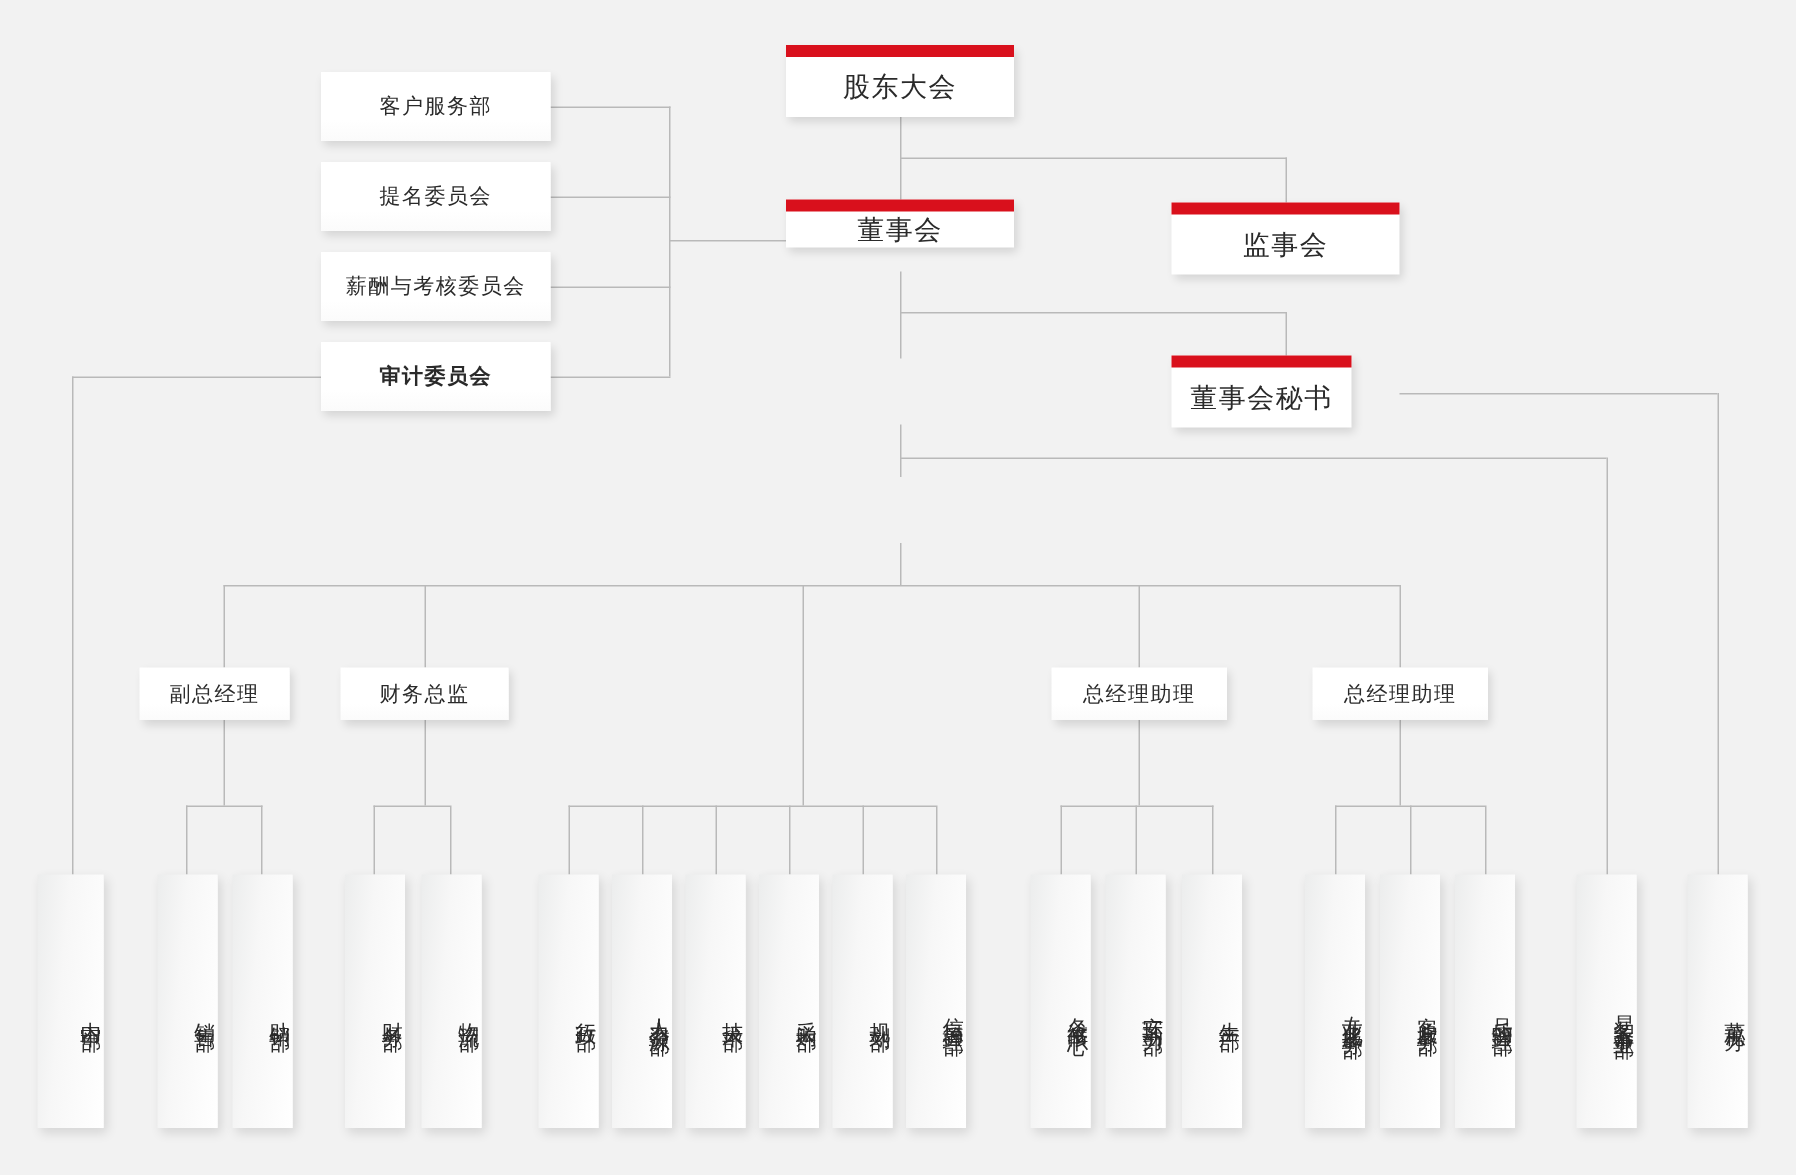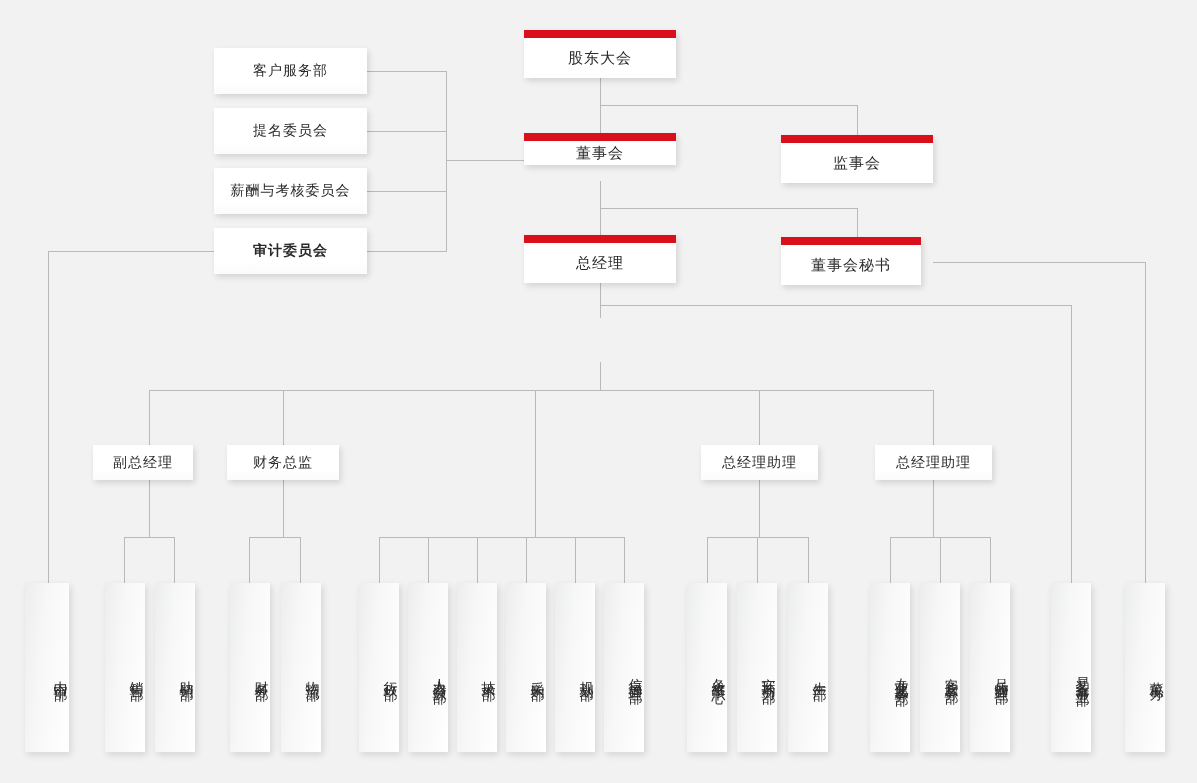--- a/index.html
+++ b/index.html
@@ -34,21 +34,21 @@
     text-align:center;
     font-size:15px;
     color:#2a2a2a;
     letter-spacing:1px;
     z-index:3;
   }
 
   
   .box.exec{
     border-top:8px solid #d9101c;
-    font-size:15px;
+    font-size:18px;
   }
 
   
   .box.plain{
     font-size:14px;
     background:linear-gradient(180deg,#ffffff 0%,#ffffff 70%,#fbfbfb 100%);
   }
 
   
   .box.dept{
@@ -144,25 +144,22 @@
   </div>
 
   <div class="box exec" style="left:524px;top:133px;width:152px;height:32px;">
     <span>董事会</span>
   </div>
 
   <div class="box exec" style="left:781px;top:135px;width:152px;height:48px;">
     <span>监事会</span>
   </div>
 
-  <div class="box exec" style="left:524px;top:235px;width:152px;height:48px;">
-    <span>总经理</span>
-  </div>
-
-  <div class="box exec" style="left:781px;top:237px;width:140px;height:48px;">
+
+  <div class="box exec" style="left:781px;top:237px;width:120px;height:48px;">
     <span>董事会秘书</span>
   </div>
 
 
   <div class="box plain" style="left:214px;top:48px;width:153px;height:46px;">
     <span>客户服务部</span>
   </div>
   <div class="box plain" style="left:214px;top:108px;width:153px;height:46px;">
     <span>提名委员会</span>
   </div>

